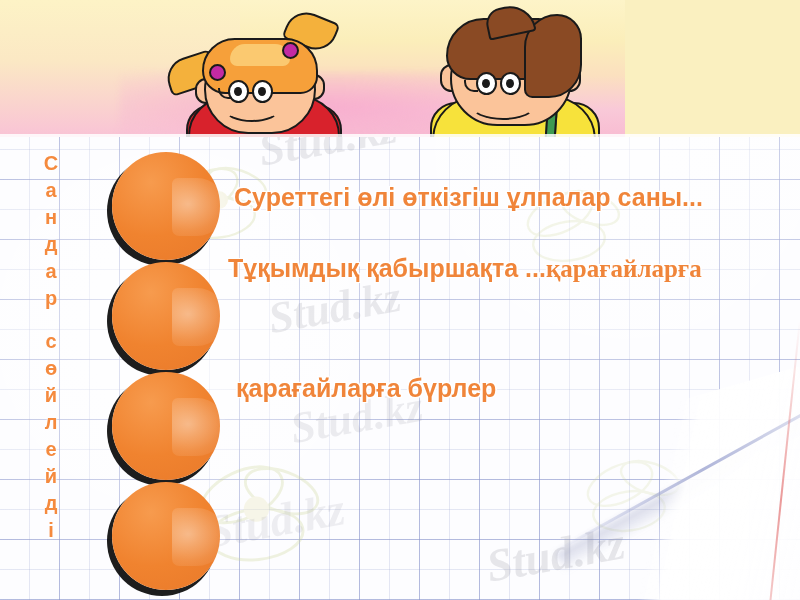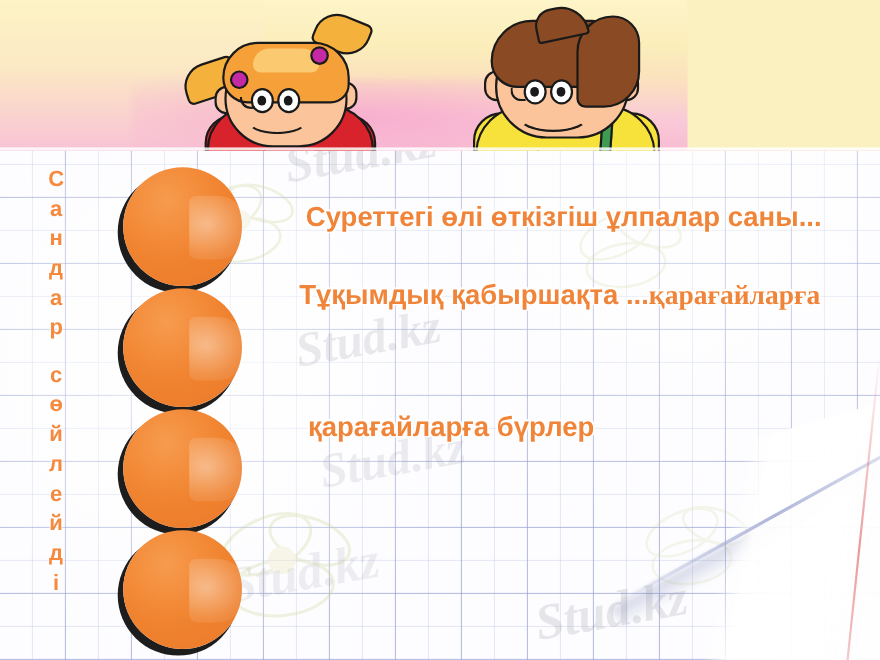--- a/index.html
+++ b/index.html
@@ -298,21 +298,21 @@
     line-height: 32px;
     white-space: nowrap;
     text-shadow:
       -1.4px -1.4px 0 #ffffff,  1.4px -1.4px 0 #ffffff,
       -1.4px  1.4px 0 #ffffff,  1.4px  1.4px 0 #ffffff,
        0 0 4px rgba(255,255,255,0.95);
   }
   .qline.serif {
     font-family: "Liberation Serif", serif;
   }
-  .qwrap { position: absolute; margin-left: 44px; }
+  .qwrap { position: absolute; }
 </style>
 </head>
 <body>
 
 <div id="stage">
 
   <div class="paper"></div>
   <div class="paper-sheen"></div>
 
   <svg class="wm-flower" style="left:150px; top:140px; width:150px; height:150px;" viewBox="0 0 100 100">

